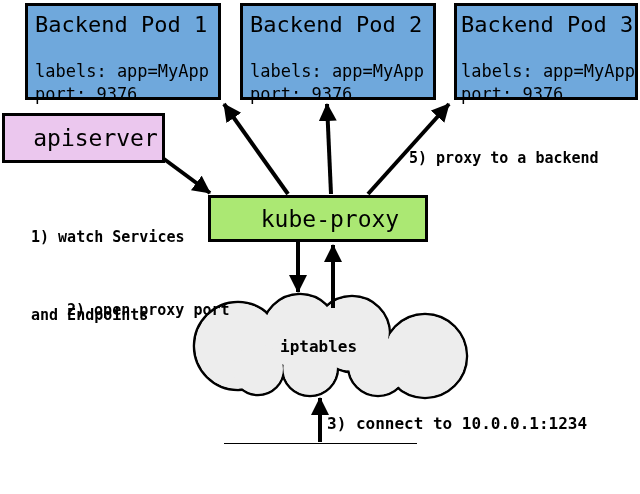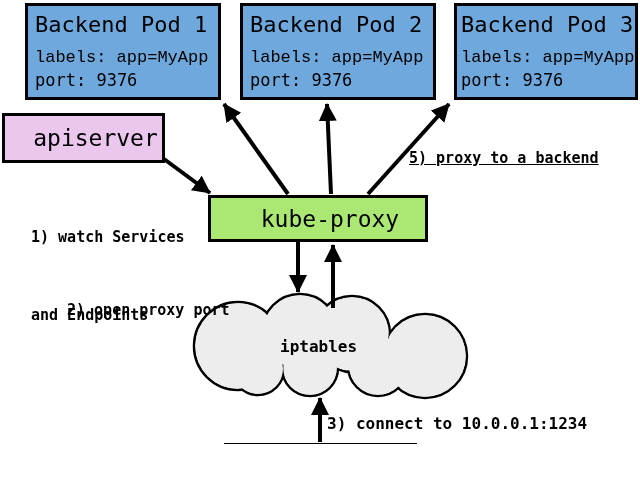--- a/index.html
+++ b/index.html
@@ -6,35 +6,35 @@
   .canvas {
     position:relative; width:640px; height:444px;
     background:var(--canvas, #ffffff);
     font-family:"DejaVu Sans Mono", monospace;
     color:#000; overflow:hidden;
   }
   .box { position:absolute; border:3px solid var(--border,#000); box-sizing:border-box; }
   .pod  { background:var(--pod-fill,#6fa8dc); padding:4px 0 0 7px; }
   .pod-title { font-size:22px; line-height:30px; white-space:pre; }
   .pod-line  { font-size:17px; line-height:23px; white-space:pre; }
-  .pod-line.first { margin-top:6px;font-family:Liberation Mono, monospace; }
+  .pod-line.first { margin-top:20px; }
   #pod1 { left:25px;  top:3px; width:196px; height:97px; }
   #pod2 { left:240px; top:3px; width:196px; height:97px; }
   #pod3 { left:454px; top:3px; width:184px; height:97px; padding-left:4px; }
   .titlebox { display:flex; align-items:center; justify-content:center; font-size:23px;padding-left:24px; }
   #apiserver { left:2px;   top:113px; width:163px; height:50px; background:var(--apiserver-fill,#ebc7ee); }
   #kubeproxy { left:208px; top:195px; width:220px; height:47px; background:var(--kubeproxy-fill,#abe873); }
   #client    { left:224px; top:443px; width:193px; height:49px; background:var(--client-fill,#eec87e); }
   .overlay { position:absolute; left:0; top:0; pointer-events:none; }
   .ann { position:absolute; font-weight:bold; font-size:15px; line-height:26px; white-space:pre; }
   #ann1 { left:31px;  top:172px; }
   #ann2 { left:67px;  top:245px; }
   #ann3 { left:327px; top:411px; font-size:16px; }
   #ann4 { left:343px; top:248px; }
-  #ann5 { left:409px; top:145px;text-decoration:underline; }
+  #ann5 { left:409px; top:145px; }
   #iptables-label { position:absolute; left:280px; top:337px; font-size:16px; line-height:20px;font-weight:bold; }
 </style>
 </head>
 <body>
 
 <div class="canvas">
 
   <div class="box pod" id="pod1">
     <div class="pod-title">Backend Pod 1</div>
     <div class="pod-line first">labels: app=MyApp</div>

